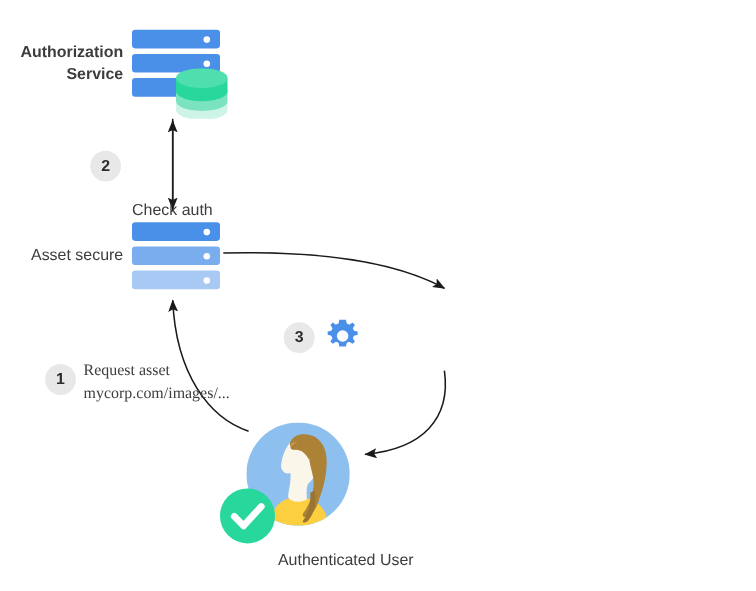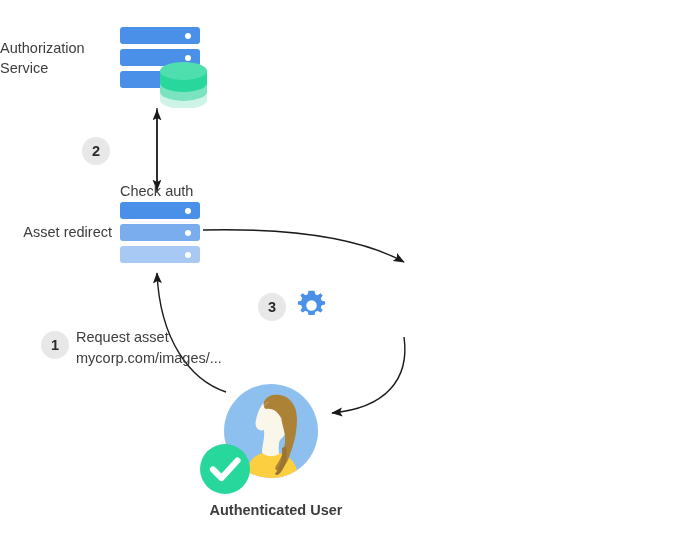--- a/index.html
+++ b/index.html
@@ -26,39 +26,40 @@
   
   .label {
     font-size: 14.5px;
     color: #3d3d3d;
     line-height: 20px;
     white-space: pre-line;
   }
   #auth-label {
     left: 0px; top: 38px;
     width: 112px;
-    text-align: left;
+    text-align: right;
+    font-weight: bold;
   }
   #asset-label {
     left: 0px; top: 222px;
     width: 112px;
     text-align: right;
   }
   #user-label {
     left: 176px; top: 500px;
     width: 200px;
-    text-align: center;
-    font-weight: bold;
+    text-align: right;
   }
   #check-auth-label {
     left: 120px; top: 141px; margin-top: 40px;
   }
   #request-label {
     left: 76px; top: 327px;
     line-height: 21px;
+    font-family: Liberation Serif, serif;
   }
   #steps-text {
     left: 334px; top: 277px;
     line-height: 22px;
   }
   #steps-text div { white-space: nowrap; }
 
   
   .badge {
     width: 28px; height: 28px;
@@ -163,21 +164,21 @@
   <svg class="abs" id="database" viewBox="0 0 47 46" xmlns="http://www.w3.org/2000/svg">
     <path d="M0,30 a23.5,9 0 0 0 47,0 v8 a23.5,9 0 0 1 -47,0 z" fill="#cdf4e6"></path>
     <path d="M0,18 a23.5,9 0 0 0 47,0 v12 a23.5,9 0 0 1 -47,0 z" fill="#7ce3c0"></path>
     <path d="M0,9 v12 a23.5,9 0 0 0 47,0 v-12 z" fill="#28d79b"></path>
     <ellipse cx="23.5" cy="9" rx="23.5" ry="9" fill="#4fdfae"></ellipse>
   </svg>
 
   <div class="abs badge" id="badge-2">2</div>
   <div class="abs label" id="check-auth-label">Check auth</div>
 
-  <div class="abs label" id="asset-label">Asset redirect</div>
+  <div class="abs label" id="asset-label">Asset secure</div>
 
   <div class="abs server" id="asset-server">
     <div class="bar" style="background:#4a90e8">
       <span class="dot"></span>
     </div>
     <div class="bar" style="background:#79adee">
       <span class="dot"></span>
     </div>
     <div class="bar" style="background:#a8c9f3">
       <span class="dot"></span>

